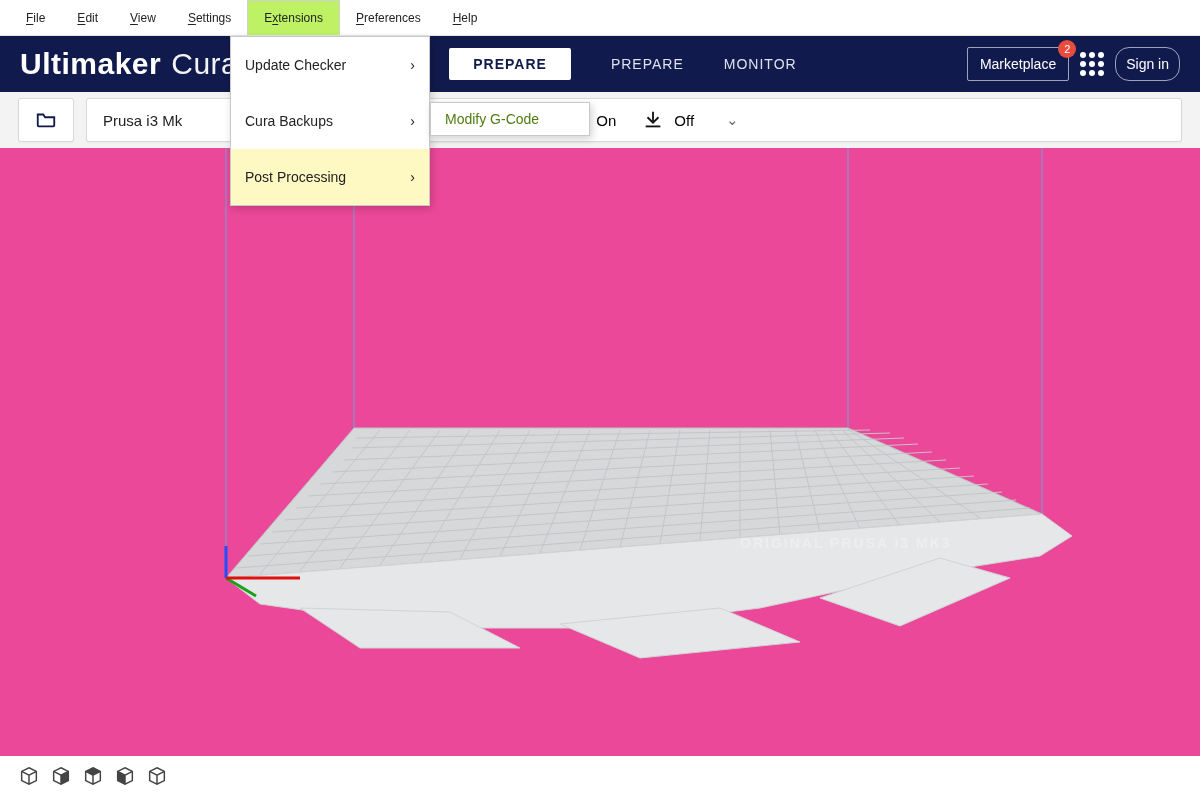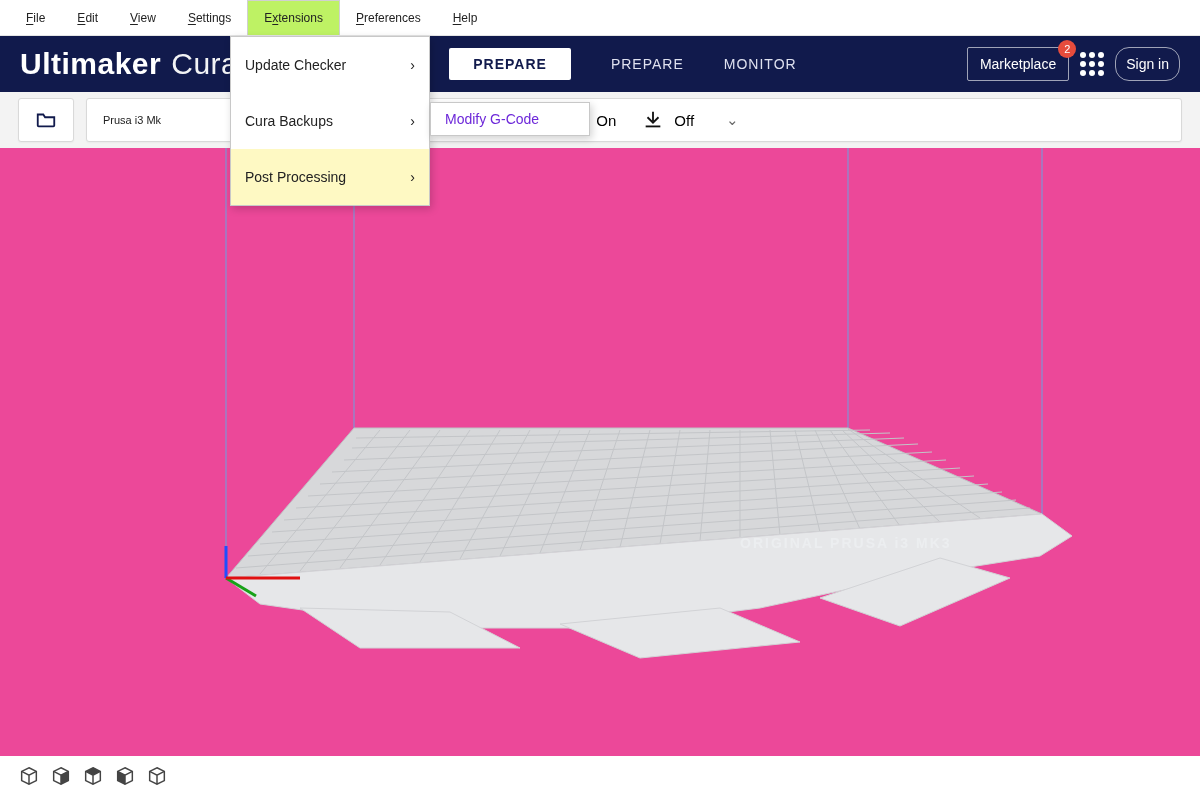--- a/index.html
+++ b/index.html
@@ -23,31 +23,31 @@
   .mkbtn { border: 1px solid rgba(255,255,255,.6); color: #fff; padding: 8px 12px; font-size: 14px; border-radius: 2px; position: relative; }
   .badge { position: absolute; top: -8px; right: -8px; width: 18px; height: 18px; border-radius: 50%; background: #e74c3c; color: #fff; font-size: 11px; display: flex; align-items: center; justify-content: center; }
   .grid-icon { display: grid; grid-template-columns: repeat(3, 6px); grid-template-rows: repeat(3, 6px); gap: 3px; }
   .grid-icon span { width: 6px; height: 6px; background: #fff; border-radius: 50%; }
   .signin { border: 1px solid rgba(255,255,255,.6); color: #fff; padding: 8px 10px; font-size: 14px; border-radius: 14px; }
 
   
   .toolbar { display: flex; align-items: center; gap: 12px; height: 56px; padding: 0 18px; background: #f3f3f3; }
   .card { background: #fff; border: 1px solid #d9d9d9; border-radius: 3px; height: 44px; display: flex; align-items: center; padding: 0 16px; box-shadow: 0 1px 2px rgba(0,0,0,.04); }
   .folder-card { width: 56px; justify-content: center; }
-  .printer-card { font-size: 11px; color: #222; min-width: 160px; }
+  .printer-card { font-size: 15px; color: #222; min-width: 160px; }
   .settings-card { flex: 1; justify-content: flex-start; gap: 26px; font-size: 15px; padding: 0 18px; }
   .settings-card .group { display: flex; align-items: center; gap: 10px; }
   .chev { margin-left: 6px; color: #666; }
 
   
   .dropdown { position: absolute; top: 36px; left: 230px; width: 200px; background: #fff; border: 1px solid #c8c8c8; box-shadow: 2px 3px 8px rgba(0,0,0,.18); z-index: 50; }
   .dropdown .row { display: flex; align-items: center; justify-content: space-between; padding: 20px 14px; font-size: 14px; color: #222; }
   .dropdown .row.hover { background: #fef9c3; }
   .sub-dropdown { position: absolute; top: 36px; left: 430px; width: 160px; background: #fff; border: 1px solid #c8c8c8; box-shadow: 2px 3px 8px rgba(0,0,0,.18); z-index: 50; }
-  .sub-dropdown .row { padding: 8px 14px; font-size: 14px; color: #6d28d9; }
+  .sub-dropdown .row { padding: 8px 14px; font-size: 14px; color: #4d7c0f; }
 
   
   .viewport { position: relative; width: 100%; height: calc(800px - 36px - 56px - 56px - 44px); background: #ec4899; }
   .viewport svg { position: absolute; inset: 0; }
 
   
   .viewbar { height: 44px; display: flex; align-items: center; gap: 10px; padding: 0 18px; background: #fff; }
   .viewbar svg { width: 22px; height: 22px; }
 
   

